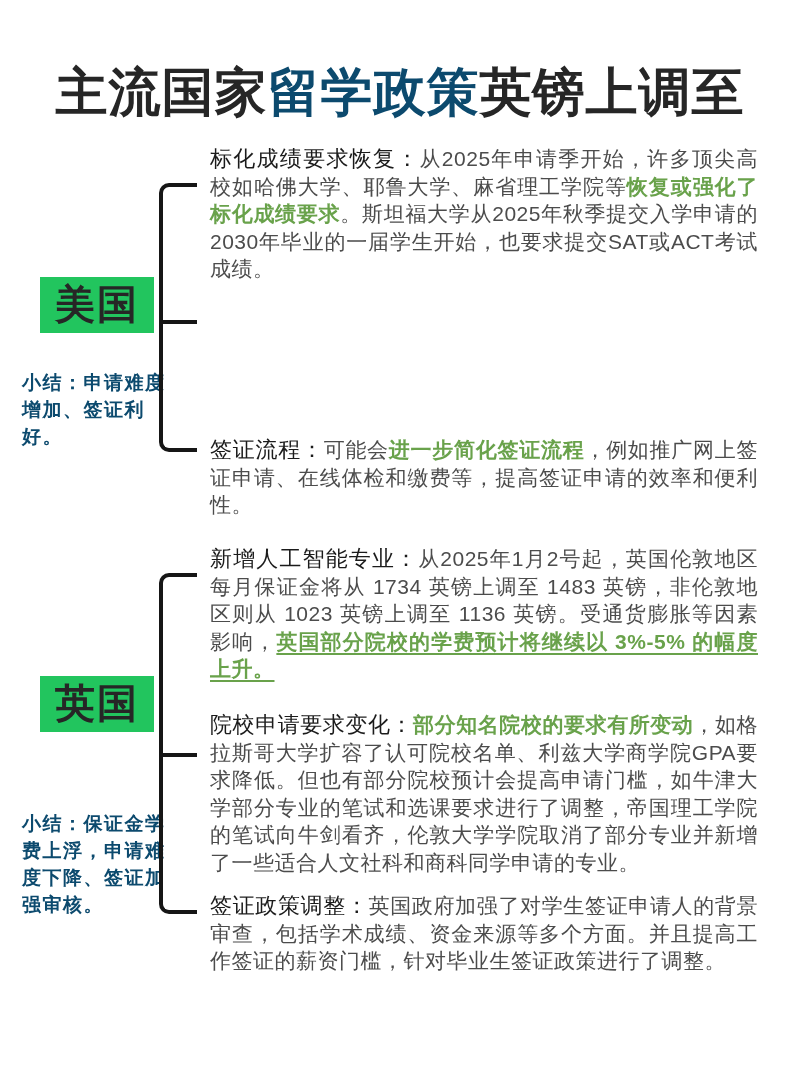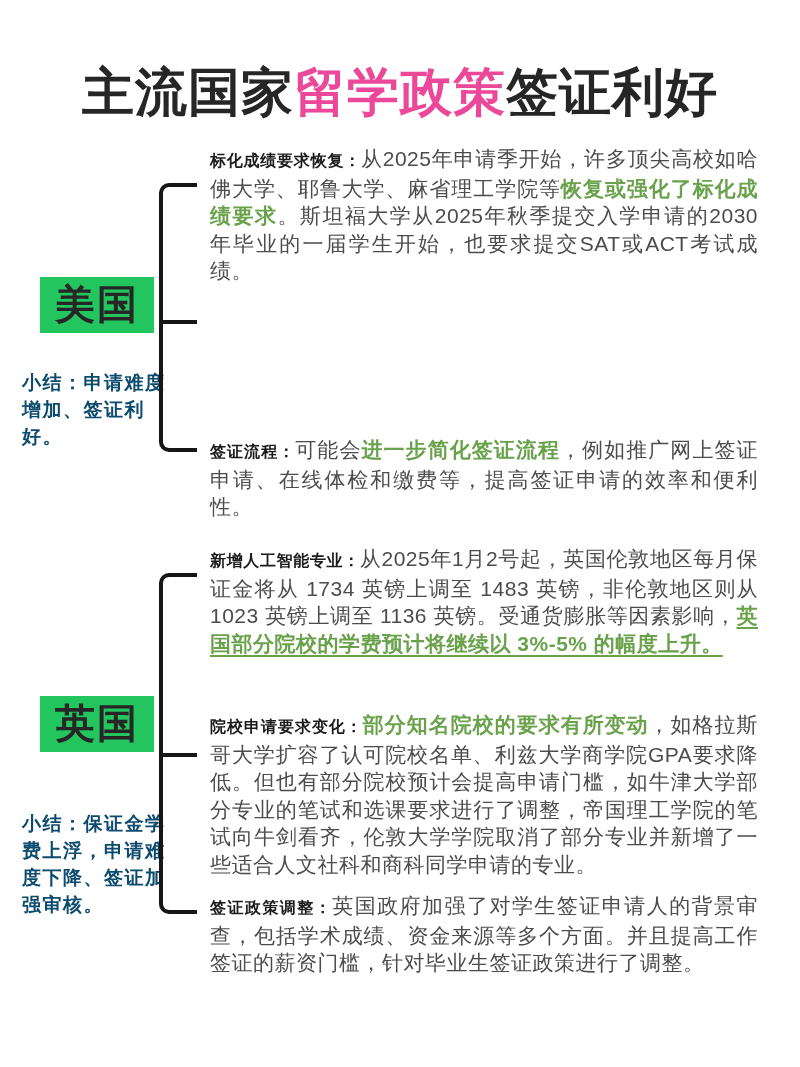--- a/index.html
+++ b/index.html
@@ -14,34 +14,34 @@
   
   .title{
     position:absolute;top:26px;left:0;right:0;
     text-align:center;
     font-size:52px;font-weight:900;
     color:#262626;
     letter-spacing:1px;
     line-height:62px;
     white-space:nowrap;
   }
-  .title .hl{color:#ec4899;}
+  .title .hl{color:#0c4a6e;}
 
   
   .chip{
     position:absolute;left:40px;
     background:#22c55e;
     color:#262626;
     font-size:40px;font-weight:800;
     padding:5px 15px 7px 15px;
     letter-spacing:2px;
     line-height:1.1;
   }
   .chip.us{top:277px;}
-  .chip.uk{top:696px;text-align:center;}
+  .chip.uk{top:676px;text-align:center;}
 
   
   .summary{
     position:absolute;left:22px;width:160px;
     color:#0c4a6e;
     font-size:19px;font-weight:700;
     line-height:27px;
     letter-spacing:1.5px;
   }
   .summary.us{top:369px;}
@@ -68,21 +68,21 @@
   
   .section{
     position:absolute;left:210px;width:548px;
     font-size:21px;
     line-height:27.5px;
     color:#4c4c4c;
     letter-spacing:0.5px;
     text-align:justify;
   }
   .section .heading{
-    font-size:16px;font-weight:700;color:#1b1b1b;
+    font-size:22px;font-weight:400;color:#1b1b1b;
   }
   .section .green{
     color:#69a24b;font-weight:700;
   }
   .section .green.underline{
     text-decoration:underline;
     text-decoration-thickness:2px;
     text-underline-offset:4px;
   }
   .s1{top:145px;}
@@ -90,21 +90,21 @@
   .s3{top:436px;}
   .s4{top:545px;}
   .s5{top:711px;}
   .s6{top:892px;}
 </style>
 </head>
 <body>
 
 <div class="page">
 
-  <h1 class="title"><span>主流国家</span><span class="hl">留学政策</span><span>签证利好</span></h1>
+  <h1 class="title"><span>主流国家</span><span class="hl">留学政策</span><span>英镑上调至</span></h1>
 
   <div class="chip us"><span>美国</span></div>
   <div class="summary us">小结：申请难度增加、签证利好。</div>
   <div class="bracket us">
     <div class="stub"></div>
   </div>
 
   <div class="chip uk"><span>英国</span></div>
   <div class="summary uk">小结：保证金学费上浮，申请难度下降、签证加强审核。</div>
   <div class="bracket uk">

